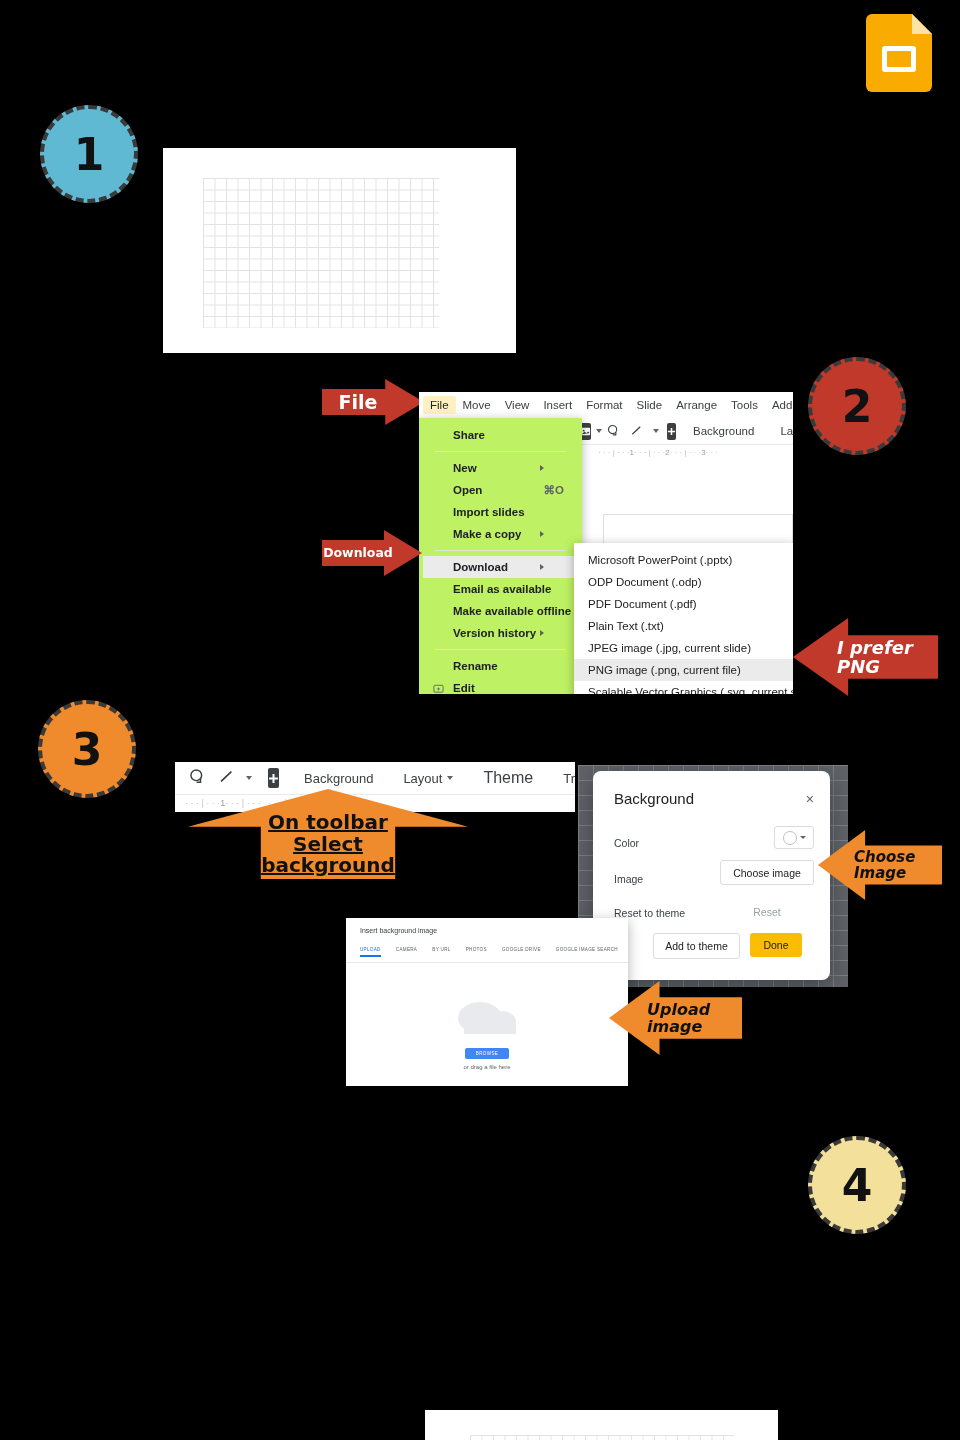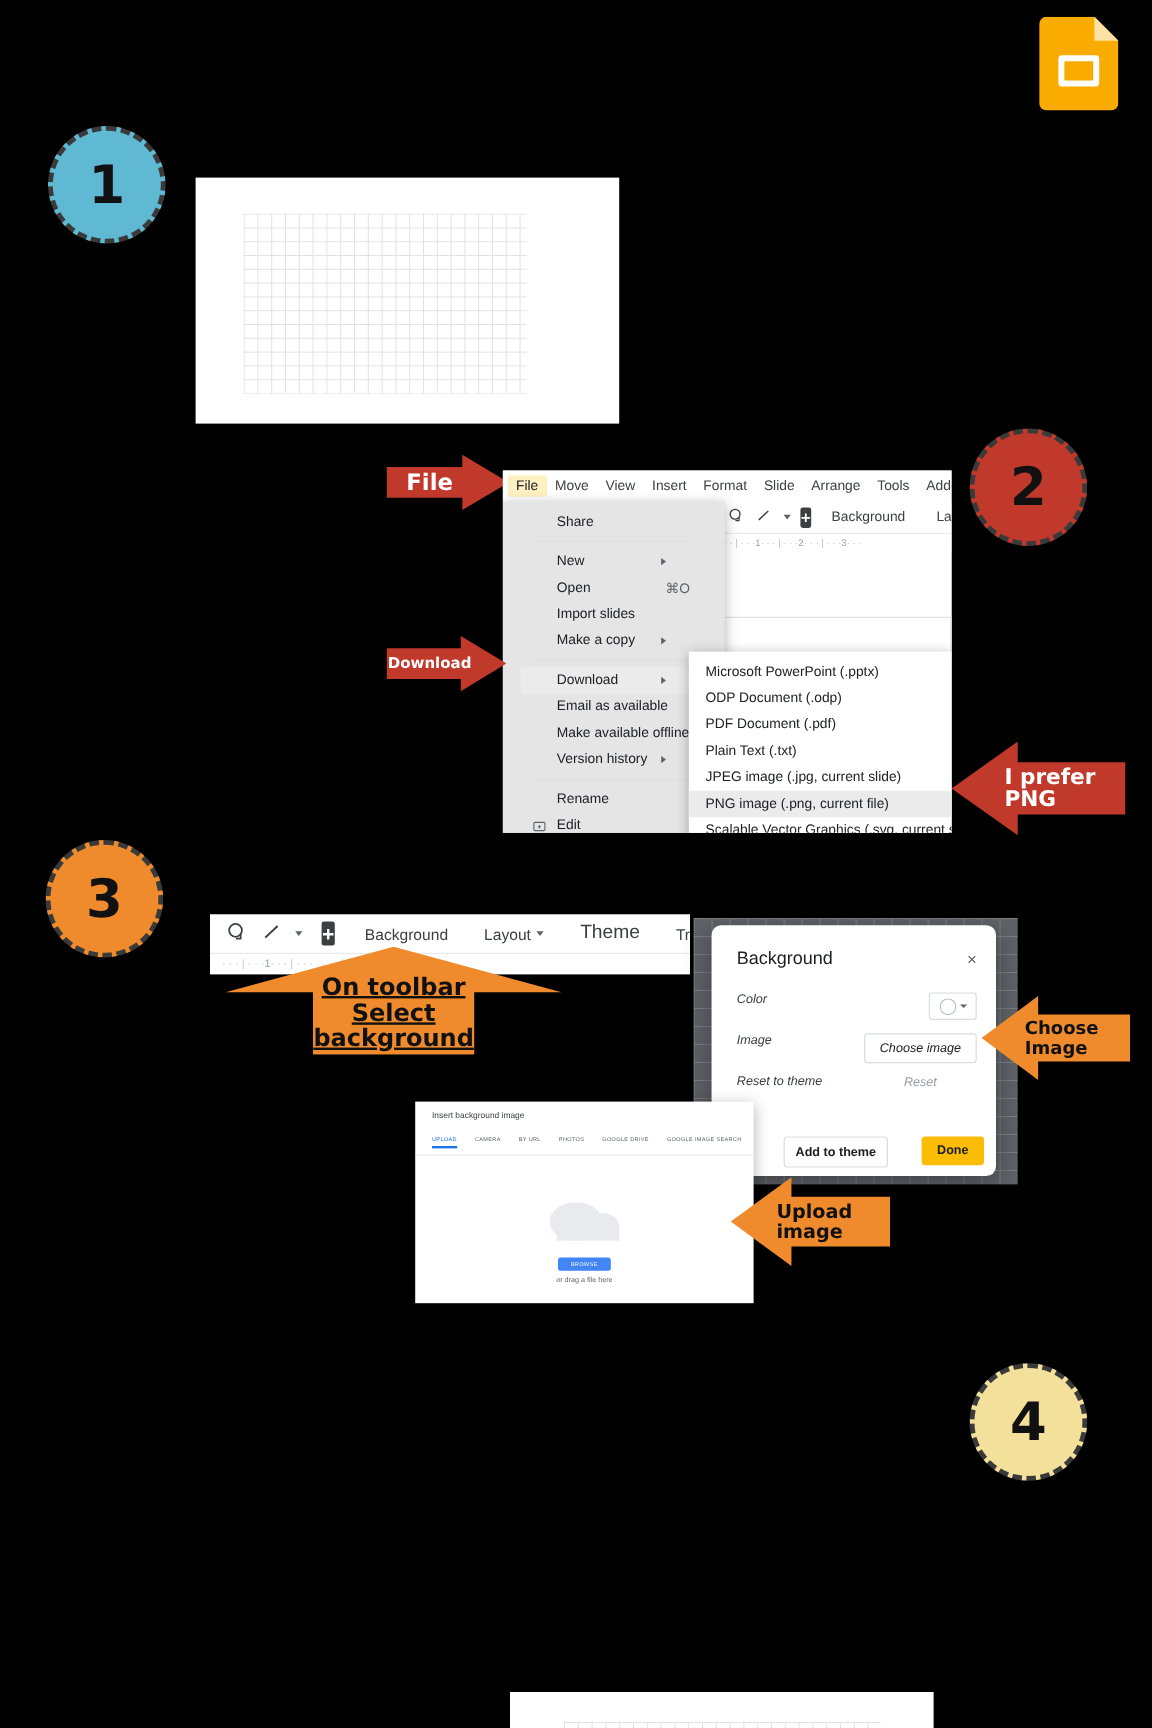--- a/index.html
+++ b/index.html
@@ -34,22 +34,22 @@
   
   .gs-ui{background:#fff;font-family:"Liberation Sans", sans-serif;color:#3c4043;}
   .menubar{
     height:26px;display:flex;align-items:center;gap:0;
     font-size:11.5px;padding-left:4px;background:#fff;
   }
   .menubar .mi{padding:3px 7px;border-radius:2px;white-space:nowrap;}
   .menubar .mi.active{background:#fdf1c4;color:#202124;}
 
   .menu-panel{
-    background:#e5e5e5;box-shadow:0 2px 10px rgba(0,0,0,.30);
-    padding:6px 15px;font-size:11.5px;color:#202124;
+    background:#bef264;box-shadow:0 2px 10px rgba(0,0,0,.30);
+    padding:6px 4px;font-size:11.5px;color:#202124;font-weight:bold;
   }
   .menu-item{
     height:22px;display:flex;align-items:center;
     padding:0 14px 0 30px;white-space:nowrap;position:relative;
   }
   .menu-item.hl{background:#ebebeb;}
   .menu-item .accel{margin-left:auto;color:#5f6368;padding-left:22px;}
   .menu-item .caret{
     margin-left:auto;width:0;height:0;padding-left:20px;
     border-left:4px solid #5f6368;border-top:3px solid transparent;border-bottom:3px solid transparent;
@@ -81,21 +81,21 @@
     letter-spacing:0;overflow:hidden;white-space:nowrap;
   }
 
   
   .bg-dialog{
     background:#fff;border-radius:8px;box-shadow:0 6px 22px rgba(0,0,0,.35);
     font-family:"Liberation Sans", sans-serif;color:#202124;
   }
   .bg-title{font-size:15px;color:#202124;}
   .bg-close{font-size:14px;color:#5f6368;cursor:default;}
-  .bg-row{display:flex;align-items:flex-start;font-size:10.5px;color:#3c4043;font-style:italic;}
+  .bg-row{display:flex;align-items:flex-end;font-size:10.5px;color:#3c4043;}
   .bg-label{flex:1;}
   .color-chip{
     width:38px;height:21px;border:1px solid #dadce0;border-radius:3px;
     display:flex;align-items:center;justify-content:center;gap:3px;
   }
   .color-dot{width:12px;height:12px;border-radius:50%;border:1px solid #bdc1c6;background:#fff;}
   .btn-outline{
     border:1px solid #dadce0;border-radius:3px;background:#fff;
     font-size:10.5px;color:#202124;display:flex;align-items:center;justify-content:center;
   }
@@ -111,21 +111,21 @@
   .browse-btn{background:#4285f4;color:#fff;font-size:4.5px;border-radius:2px;display:flex;align-items:center;justify-content:center;letter-spacing:.4px;}
   .drag-text{font-size:6px;color:#5f6368;text-align:center;}
 
   
   .callout{
     display:flex;align-items:center;justify-content:center;
     font-family:"DejaVu Sans", sans-serif;font-weight:700;
     text-align:center;line-height:1.08;box-sizing:border-box;
   }
   .ar-right{clip-path:polygon(0% 22%,62% 22%,62% 0%,100% 50%,62% 100%,62% 78%,0% 78%);}
-  .ar-left{clip-path:polygon(100% 22%,38% 22%,38% 0%,0% 50%,38% 100%,38% 78%,100% 78%);}
+  .ar-left{clip-path:polygon(100% 22%,38% 22%,38% 0%,0% 50%,38% 100%,38% 78%,100% 78%);font-style:italic;}
   .ar-up{clip-path:polygon(50% 0%,100% 42%,74% 42%,74% 100%,26% 100%,26% 42%,0% 42%);text-decoration:underline;}
 </style>
 </head>
 <body>
 
 <div class="abs" style="left:866px;top:14px;">
   <svg class="slides-logo" viewBox="0 0 66 78">
     <path d="M6 0h40l20 20v52a6 6 0 0 1-6 6H6a6 6 0 0 1-6-6V6a6 6 0 0 1 6-6z" fill="#F9AB00"></path>
     <path d="M46 0l20 20H46z" fill="#FCE3A5"></path>
     <rect x="16" y="32" width="34" height="26" rx="3" fill="#ffffff"></rect>
@@ -374,21 +374,21 @@
     </span>
   </div>
   <div class="abs bg-row" style="left:21px;top:90px;width:200px;height:24px;">
     <span class="bg-label">Image</span>
     <span class="btn-outline" style="width:92px;height:23px;">Choose image</span>
   </div>
   <div class="abs bg-row" style="left:21px;top:124px;width:200px;height:24px;">
     <span class="bg-label">Reset to theme</span>
     <span class="btn-reset" style="width:92px;text-align:center;">Reset</span>
   </div>
-  <div class="abs" style="left:60px;top:176px;display:flex;gap:28px;font-weight:bold;">
+  <div class="abs" style="left:60px;top:162px;display:flex;gap:10px;">
     <span class="btn-outline" style="width:85px;height:24px;">Add to theme</span>
     <span class="btn-yellow" style="width:52px;height:24px;">Done</span>
   </div>
 </div>
 
 <div class="abs callout ar-left" style="left:818px;top:830px;width:124px;height:70px;background:#EF8B2C;color:#111;font-size:15px;padding-left:36px;justify-content:flex-start;">
   <span style="text-align:left;">
     <span>Choose</span><br>
     <span>Image</span>
   </span>

